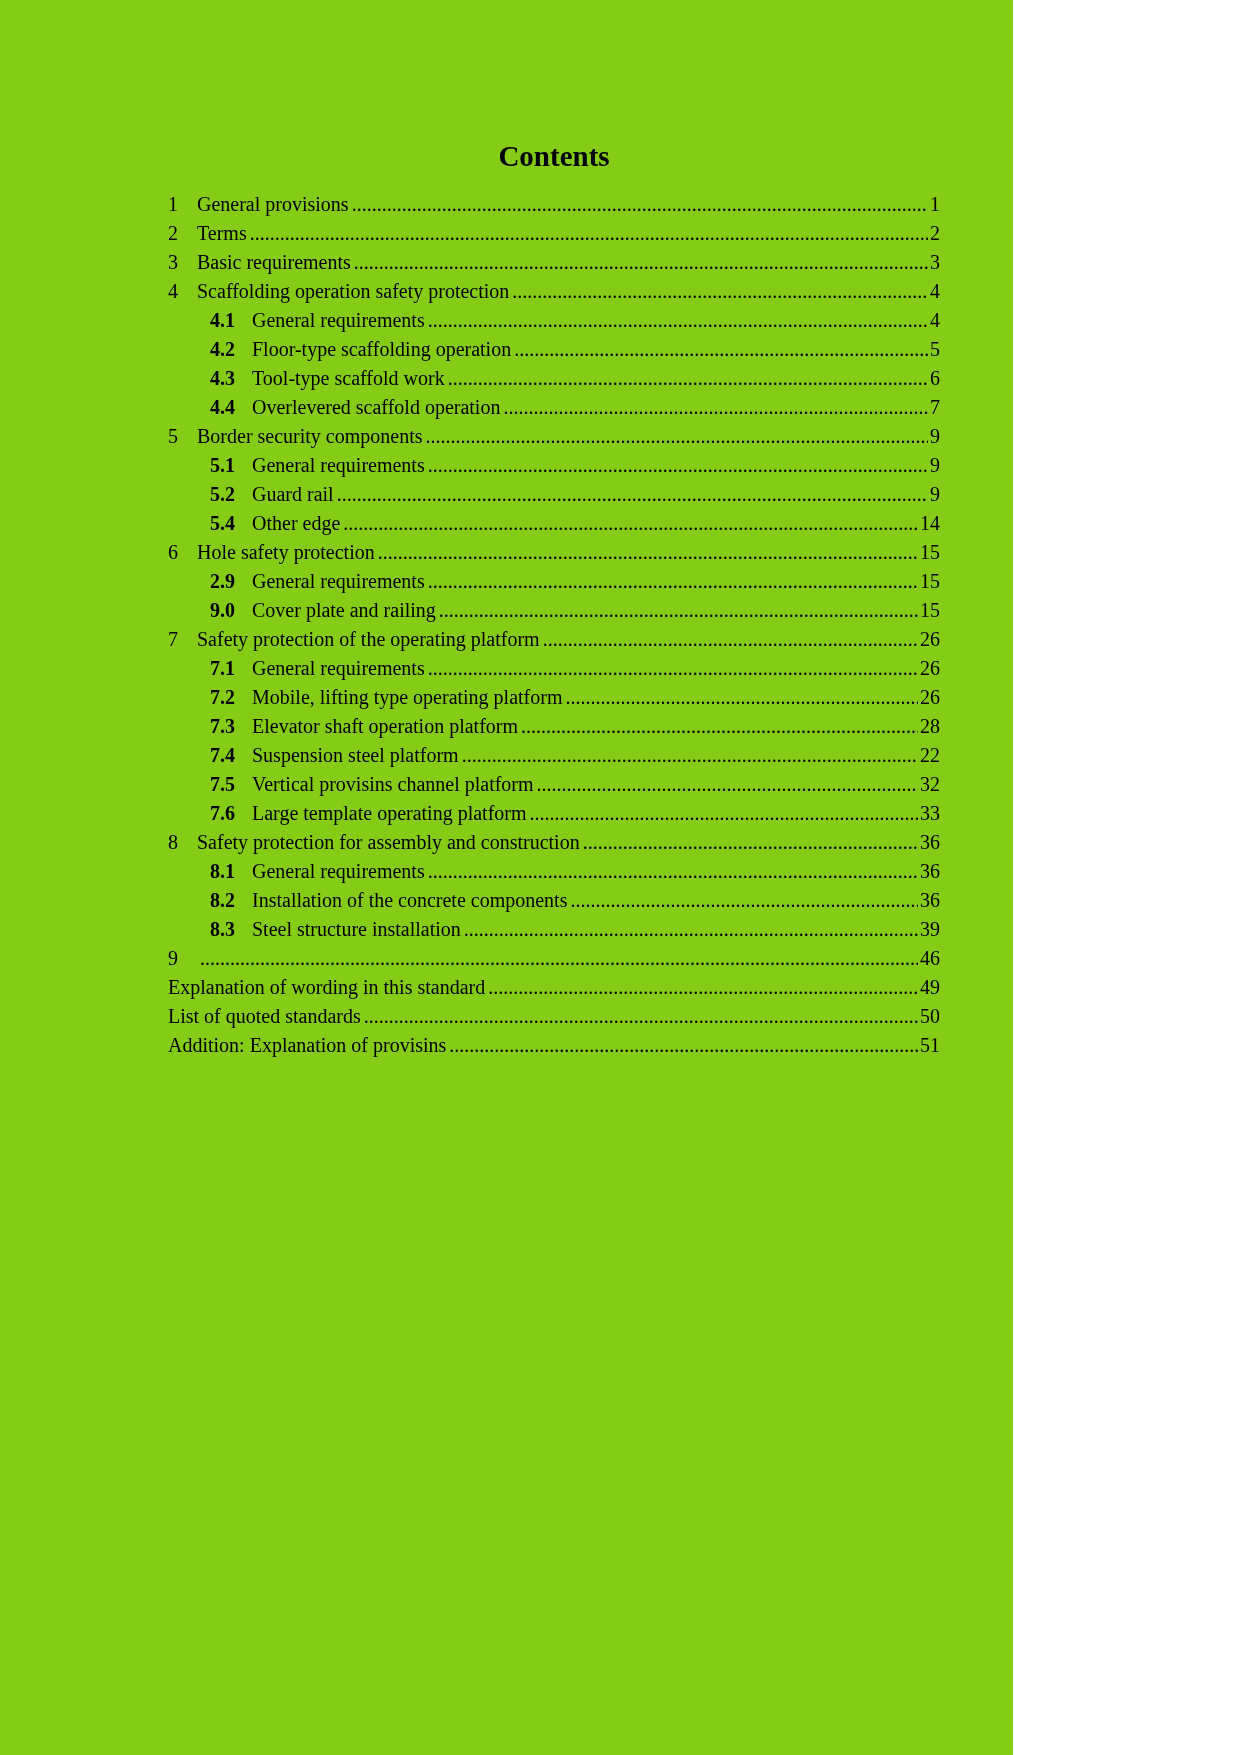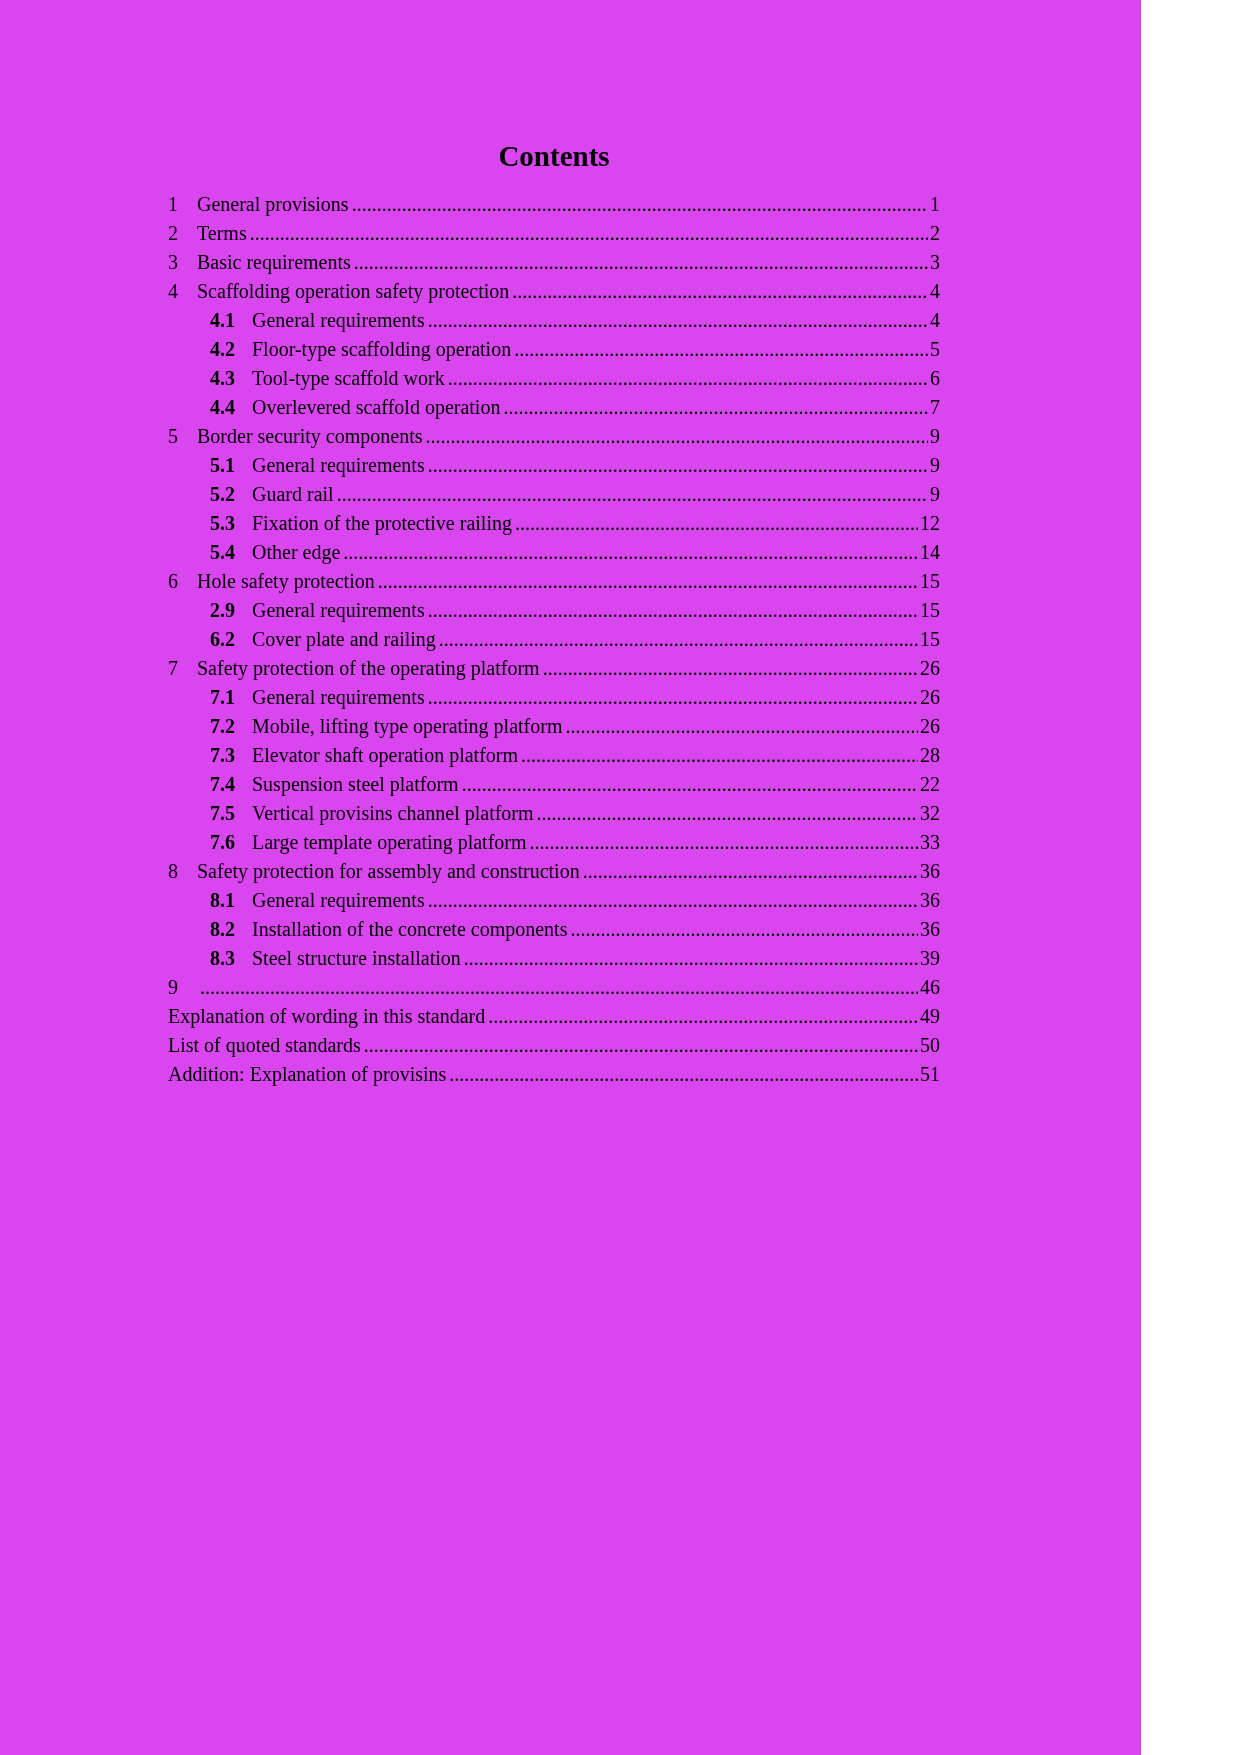--- a/index.html
+++ b/index.html
@@ -8,23 +8,23 @@
     background: #ffffff;
   }
   body {
     width: 1241px;
     height: 1755px;
     font-family: "Liberation Serif", serif;
     color: #000000;
   }
   .page {
     position: relative;
-    width: 1141px;
+    width: 1013px;
     height: 1755px;
-    background: #d946ef;
+    background: #84cc16;
     overflow: hidden;
   }
   .content {
     position: absolute;
     left: 168px;
     top: 138px;
     width: 772px;
   }
   .doc-title {
     text-align: center;
@@ -133,45 +133,39 @@
     <span class="toc-leader"></span>
     <span class="toc-page">9</span>
   </div>
         <div class="toc-row level-2">
     <span class="toc-num">5.2</span>
     <span class="toc-label">Guard rail</span>
     <span class="toc-leader"></span>
     <span class="toc-page">9</span>
   </div>
         <div class="toc-row level-2">
-    <span class="toc-num">5.3</span>
-    <span class="toc-label">Fixation of the protective railing</span>
-    <span class="toc-leader"></span>
-    <span class="toc-page">12</span>
-  </div>
-        <div class="toc-row level-2">
     <span class="toc-num">5.4</span>
     <span class="toc-label">Other edge</span>
     <span class="toc-leader"></span>
     <span class="toc-page">14</span>
   </div>
         <div class="toc-row level-1">
     <span class="toc-num">6</span>
     <span class="toc-label">Hole safety protection</span>
     <span class="toc-leader"></span>
     <span class="toc-page">15</span>
   </div>
         <div class="toc-row level-2">
     <span class="toc-num">2.9</span>
     <span class="toc-label">General requirements</span>
     <span class="toc-leader"></span>
     <span class="toc-page">15</span>
   </div>
         <div class="toc-row level-2">
-    <span class="toc-num">6.2</span>
+    <span class="toc-num">9.0</span>
     <span class="toc-label">Cover plate and railing</span>
     <span class="toc-leader"></span>
     <span class="toc-page">15</span>
   </div>
         <div class="toc-row level-1">
     <span class="toc-num">7</span>
     <span class="toc-label">Safety protection of the operating platform</span>
     <span class="toc-leader"></span>
     <span class="toc-page">26</span>
   </div>

